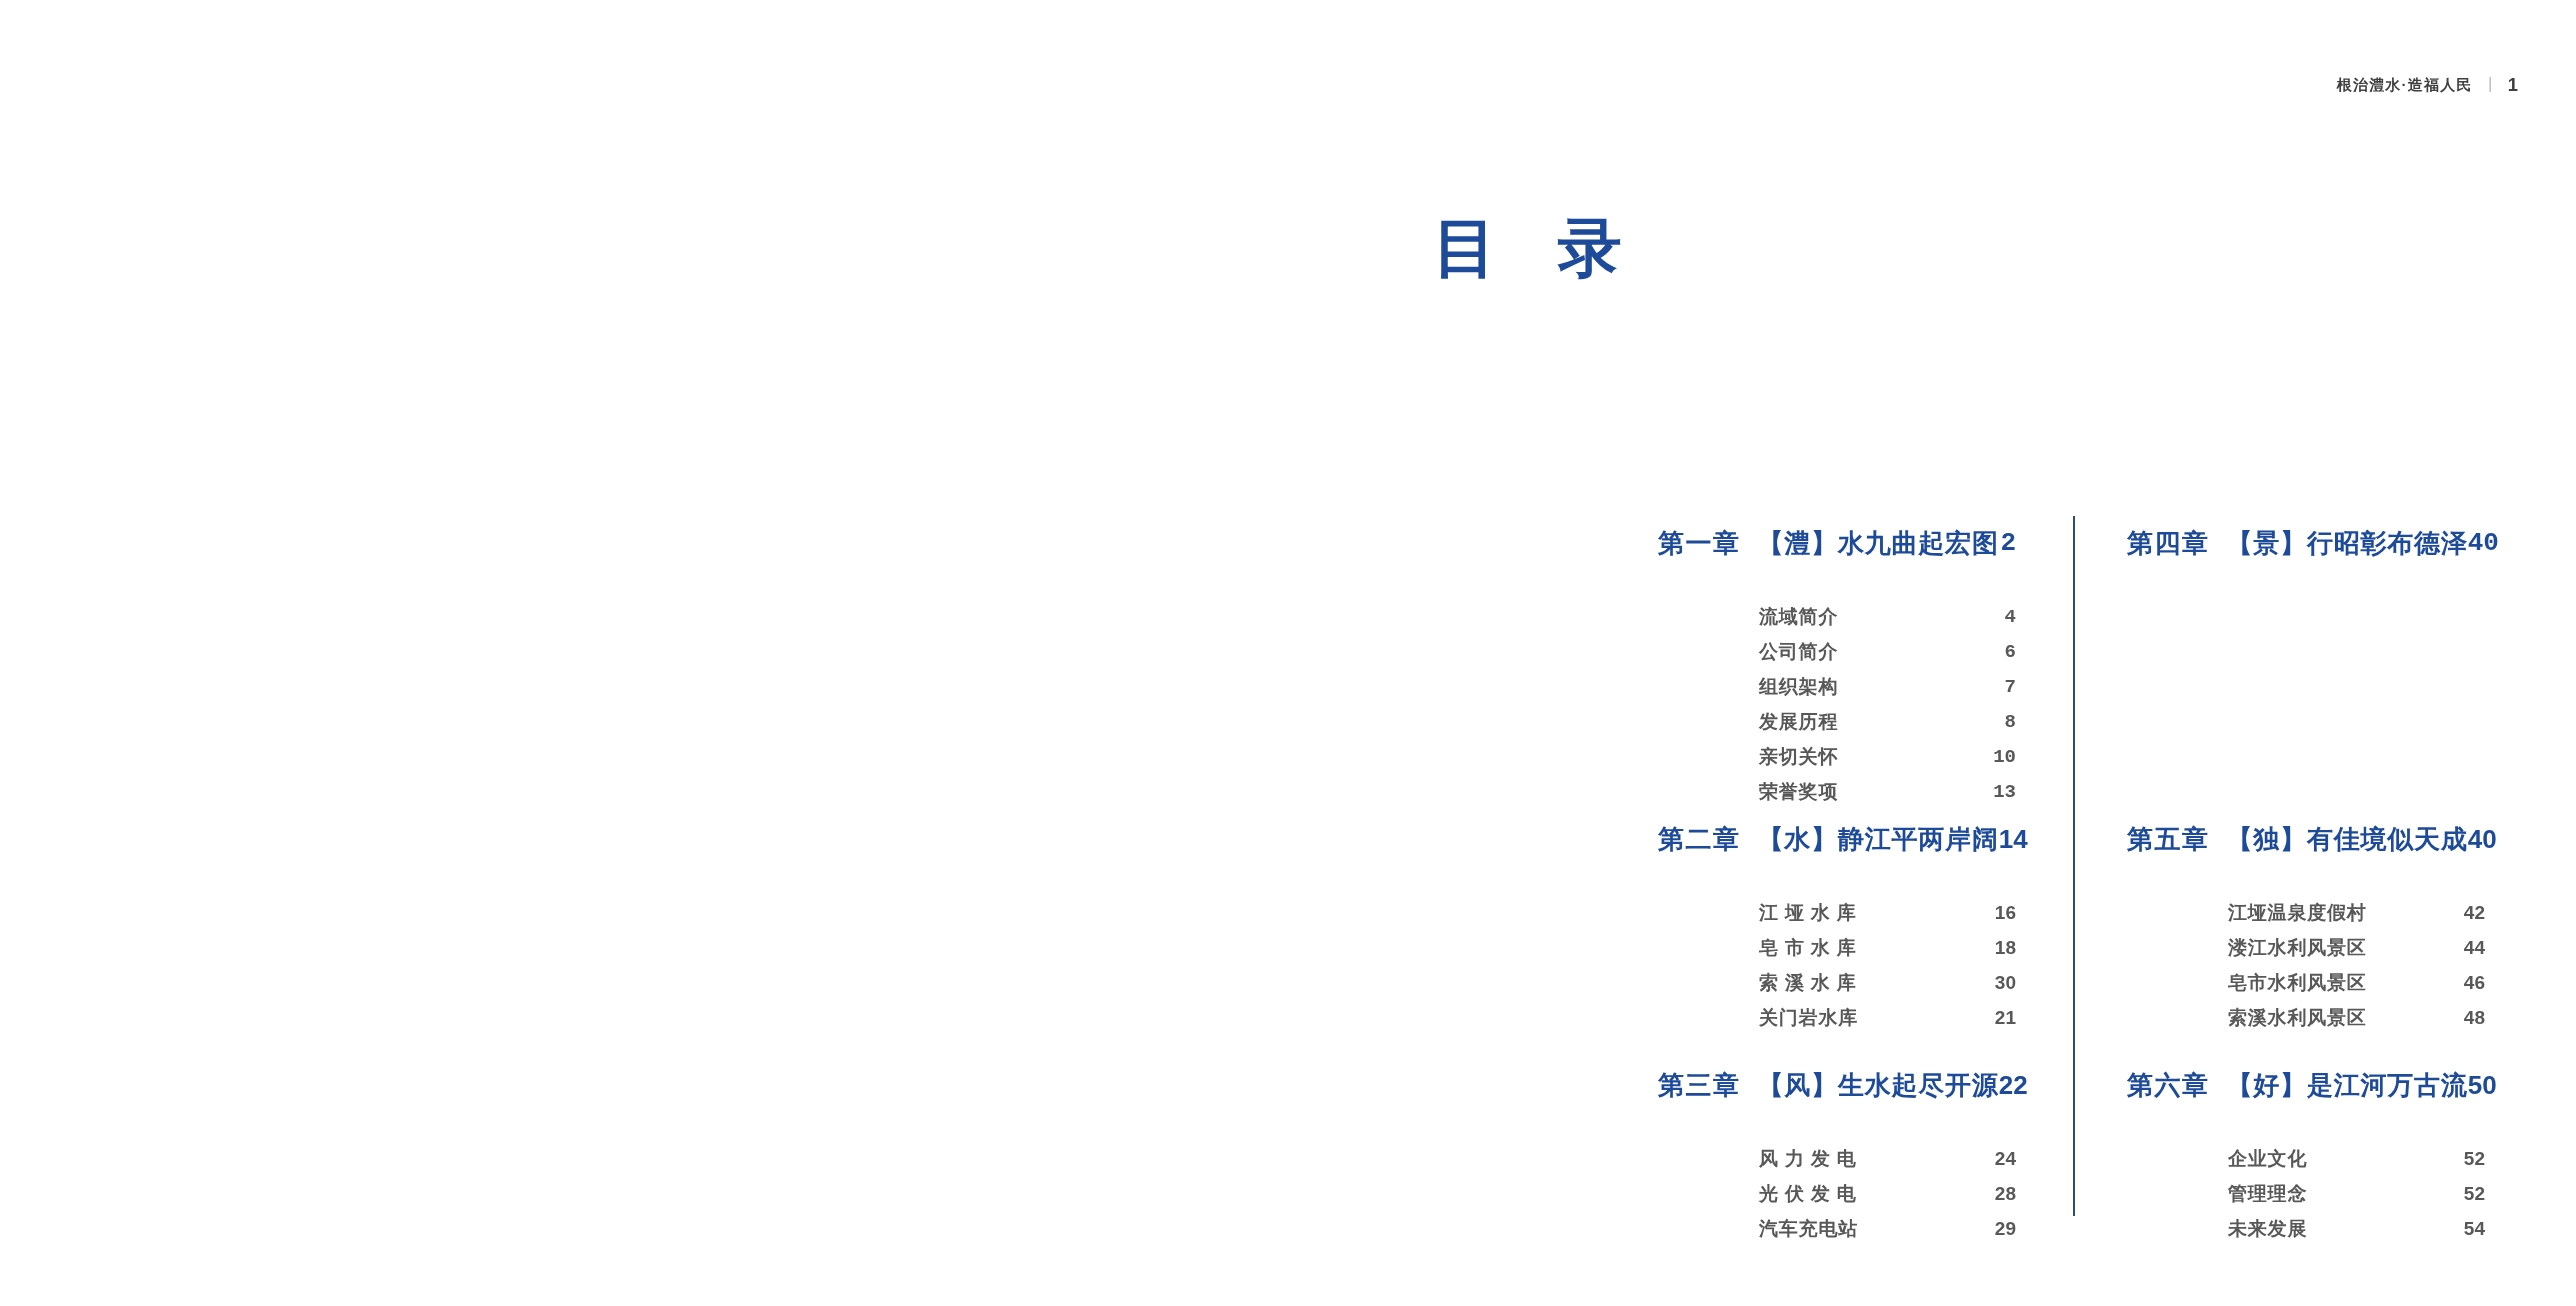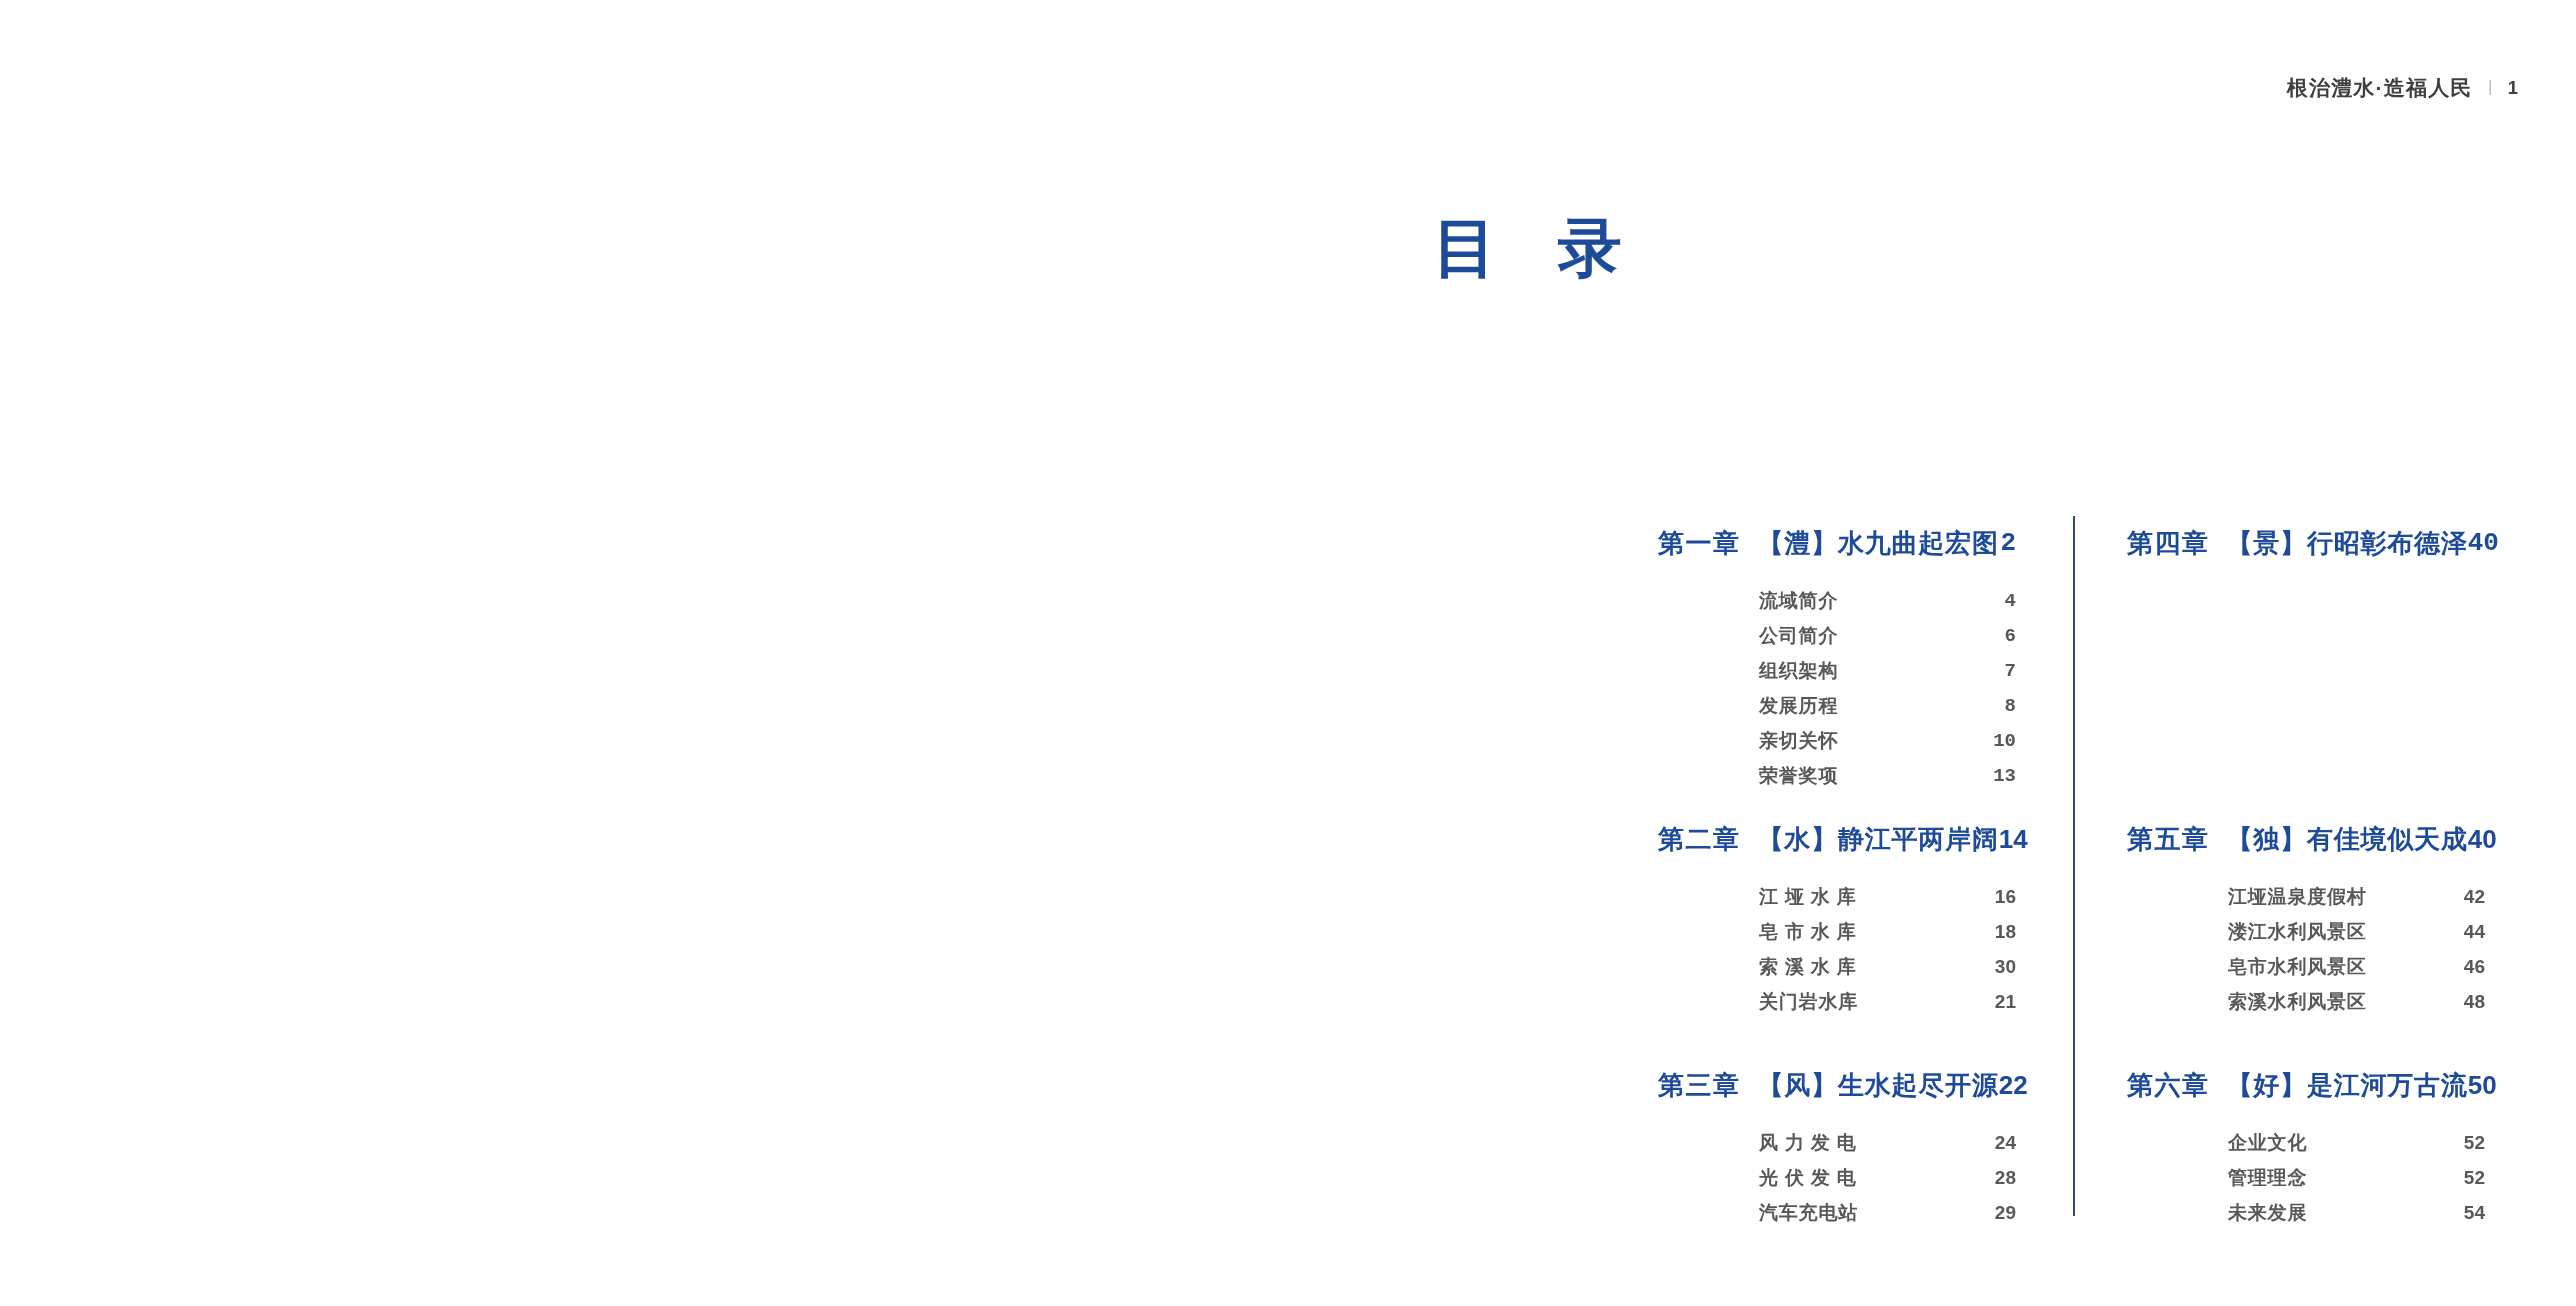--- a/index.html
+++ b/index.html
@@ -10,21 +10,21 @@
     --sep:#bcbcbc;
   }
   *{margin:0;padding:0;box-sizing:border-box;}
   html,body{width:2576px;height:1306px;background:#ffffff;overflow:hidden;}
   body{position:relative;font-family:"Liberation Sans",sans-serif;}
 
   .page-header{
     position:absolute;top:74px;right:58px;
     display:flex;align-items:center;gap:15.4px;
   }
-  .page-header .slogan{font-size:21px;font-weight:700;color:var(--header);letter-spacing:1.2px;}
+  .page-header .slogan{font-size:15px;font-weight:700;color:var(--header);letter-spacing:1.2px;}
   .page-header .sep{font-size:17px;font-weight:400;color:var(--sep);transform:translateY(-0.8px);}
   .page-header .pagenum{font-size:18.4px;font-weight:700;color:var(--header);}
 
   .doc-title{
     position:absolute;left:1433px;top:169px;
     font-size:64px;font-weight:800;color:var(--blue);
     letter-spacing:10.7px;word-spacing:21.5px;white-space:nowrap;margin-top:36px;
   }
 
   .column-divider{
@@ -43,21 +43,21 @@
 
   .sec-head{
     display:flex;align-items:center;height:40px;
     font-size:26px;font-weight:800;color:var(--blue);
     white-space:nowrap;
   }
   .sec-head .chap{margin-right:17px;letter-spacing:1.5px;}
   .sec-head .ttl{letter-spacing:0.8px;}
   .sec-head .pg{margin-left:auto;letter-spacing:0;}
 
-  .entries{margin-top:20px;margin-left:101px;}
+  .entries{margin-top:36px;margin-left:101px;}
   .entry{
     display:flex;align-items:center;height:35px;
     font-size:19px;font-weight:700;color:var(--gray);
     white-space:pre;letter-spacing:0.8px;
   }
   .entry .pg{margin-left:auto;letter-spacing:0;}
 </style>
 </head>
 <body>
 

